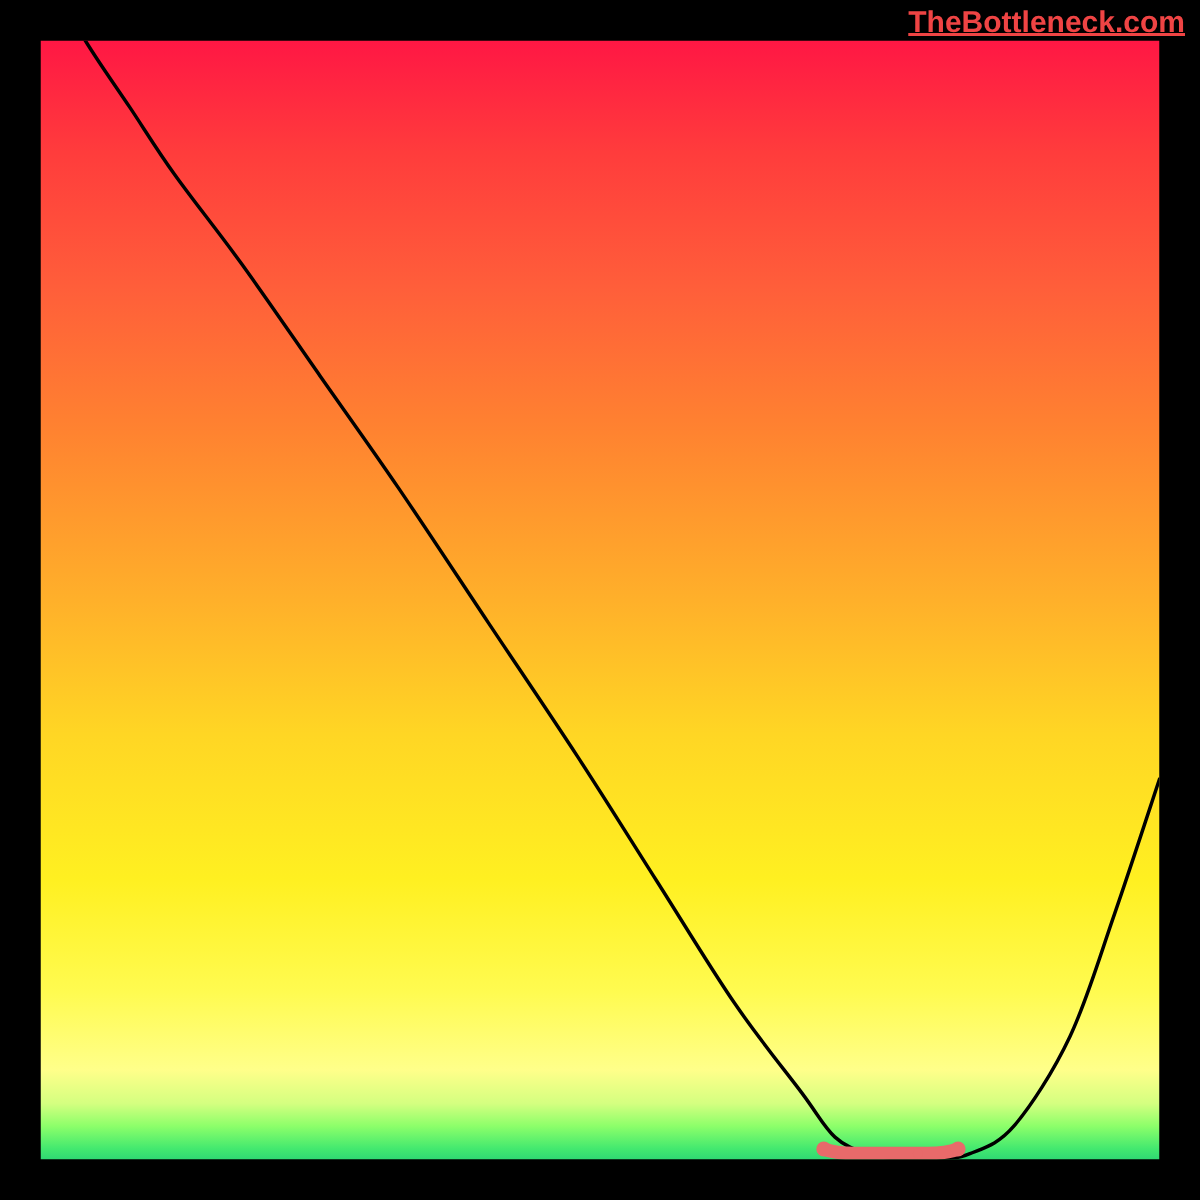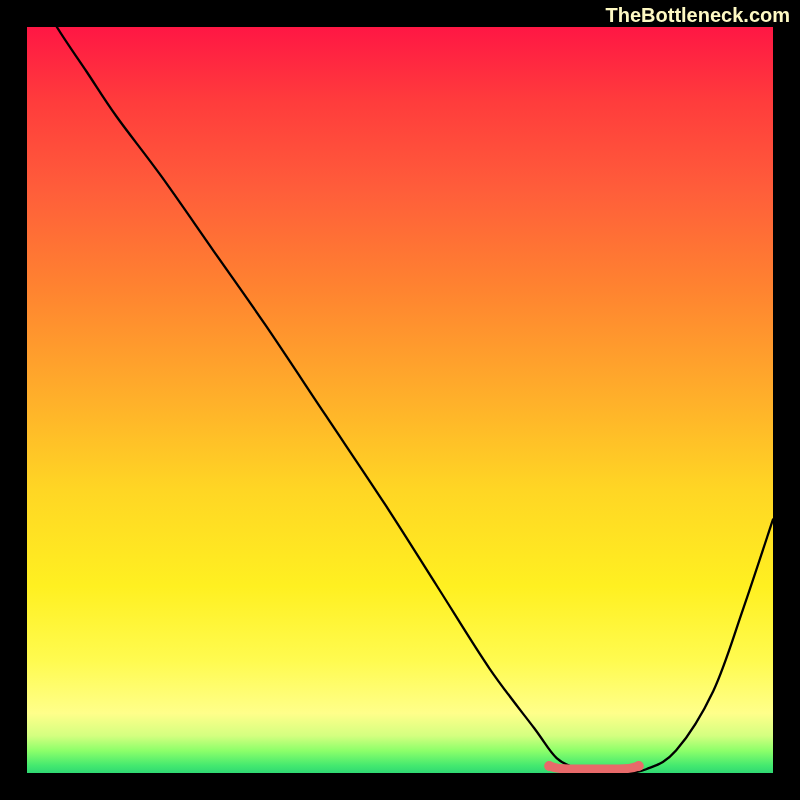--- a/index.html
+++ b/index.html
@@ -12,25 +12,26 @@
   }
   .container {
     position: relative;
     width: 800px;
     height: 800px;
   }
   .watermark {
     position: absolute;
     top: 4px;
     right: 10px;
-    color: #fef9c3;
+    color: #ef4444;
     font-family: Arial, Helvetica, sans-serif;
     font-size: 20px;
     font-weight: bold;
     z-index: 3;
+    text-decoration: underline;
   }
   .plot-area {
     position: absolute;
     left: 27px;
     top: 27px;
     width: 746px;
     height: 746px;
     overflow: hidden;
   }
   .gradient-bg {

